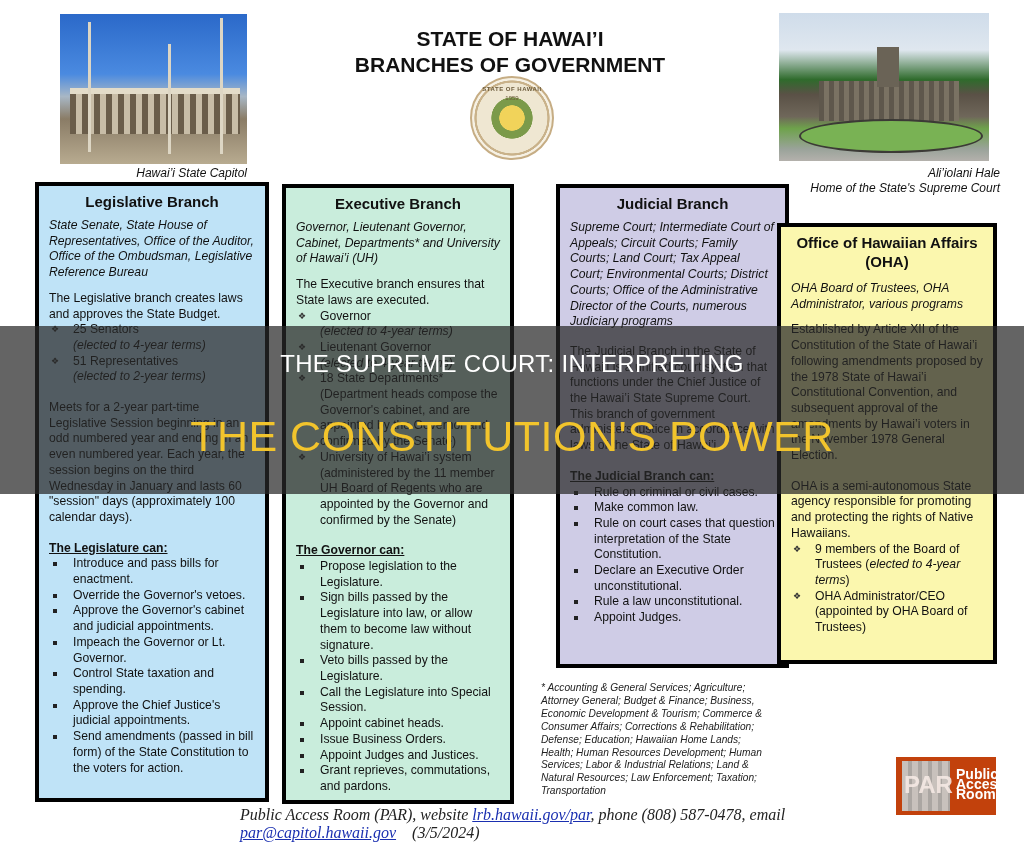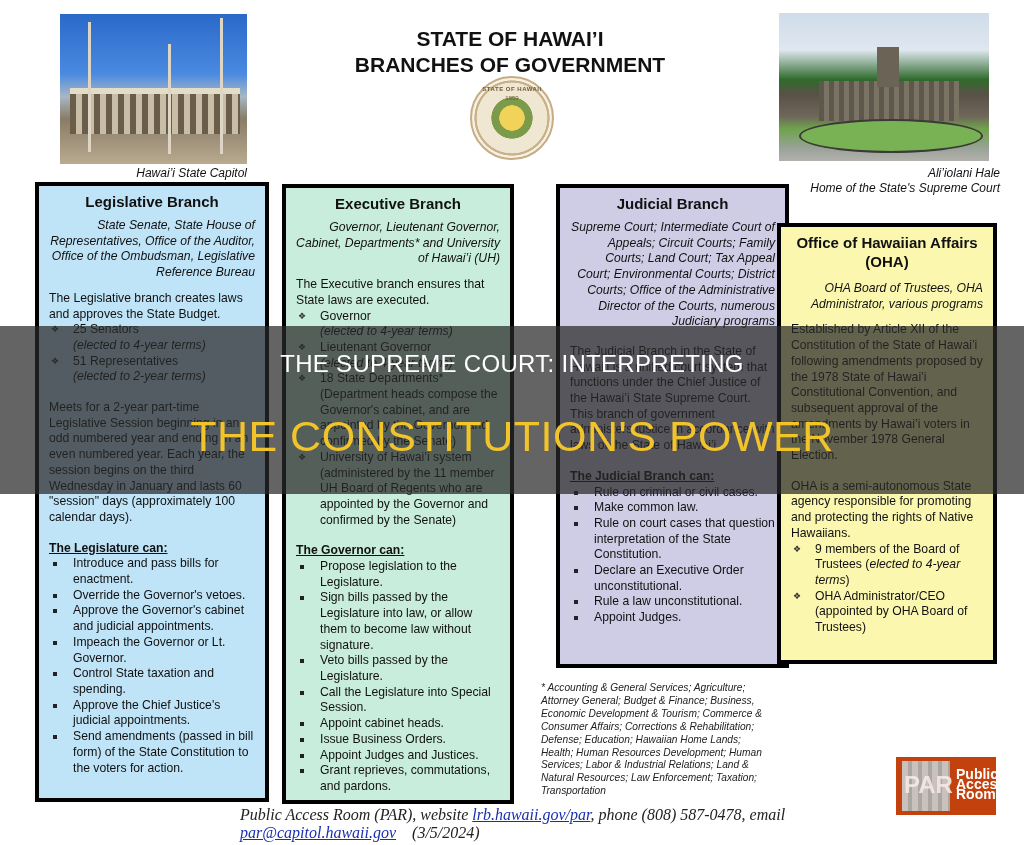--- a/index.html
+++ b/index.html
@@ -61,21 +61,21 @@
   }
 
   
   .box {
     position: absolute; border: 4px solid #000000; box-sizing: border-box;
     padding: 6px 10px 0 10px; font-size: 12.2px; line-height: 15.7px;
   }
   .box h2 {
     margin: 0 0 6px 0; font-size: 15px; font-weight: bold; text-align: center; line-height: 20px;
   }
-  .box .sub { font-style: italic; text-align: right; margin: 0 0 10px 0; }
+  .box .sub { font-style: italic; text-align: left; margin: 0 0 10px 0; }
   .box p { margin: 0; }
   .box .gap { height: 15px; }
   .box .can { font-weight: bold; text-decoration: underline; margin: 0; }
   ul.dia, ul.sq { list-style: none; margin: 0; padding: 0; }
   ul.dia li, ul.sq li { position: relative; padding-left: 24px; }
   ul.dia li::before {
     content: "\2756"; position: absolute; left: 2px; top: 0; font-size: 9px; color: #333;
   }
   ul.sq li::before {
     content: ""; position: absolute; left: 4px; top: 6px; width: 4px; height: 4px; background: #222;

